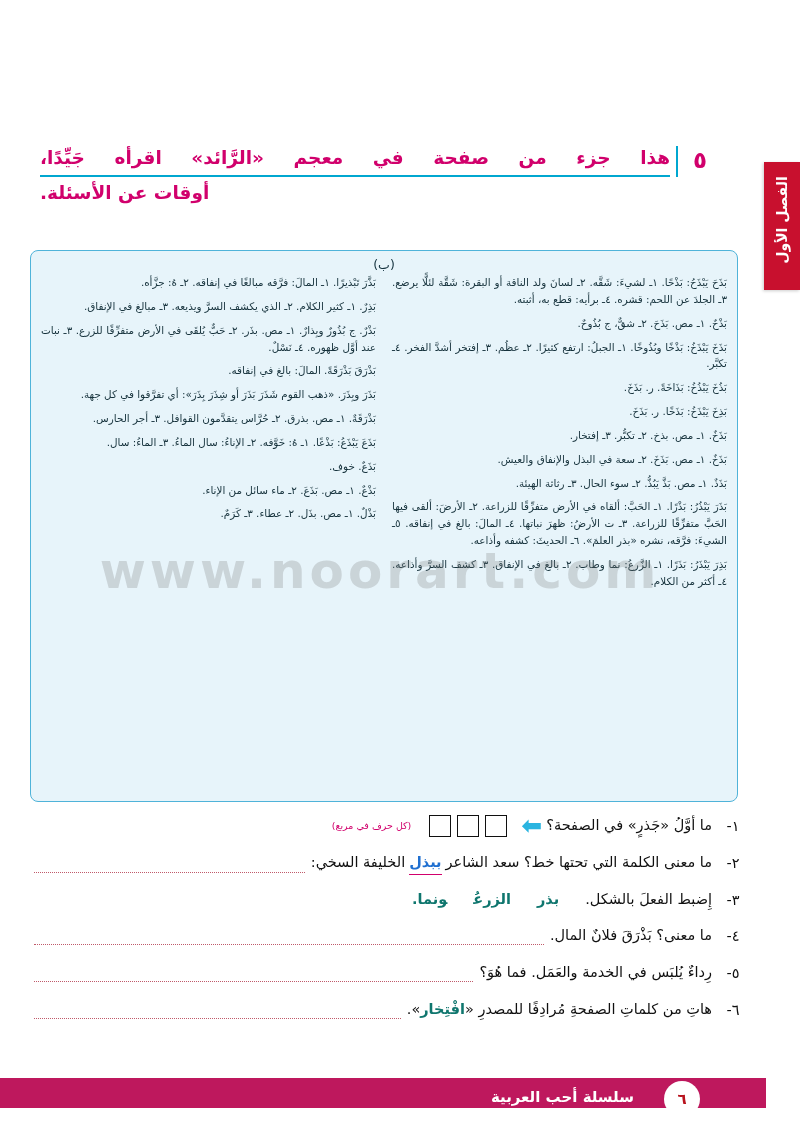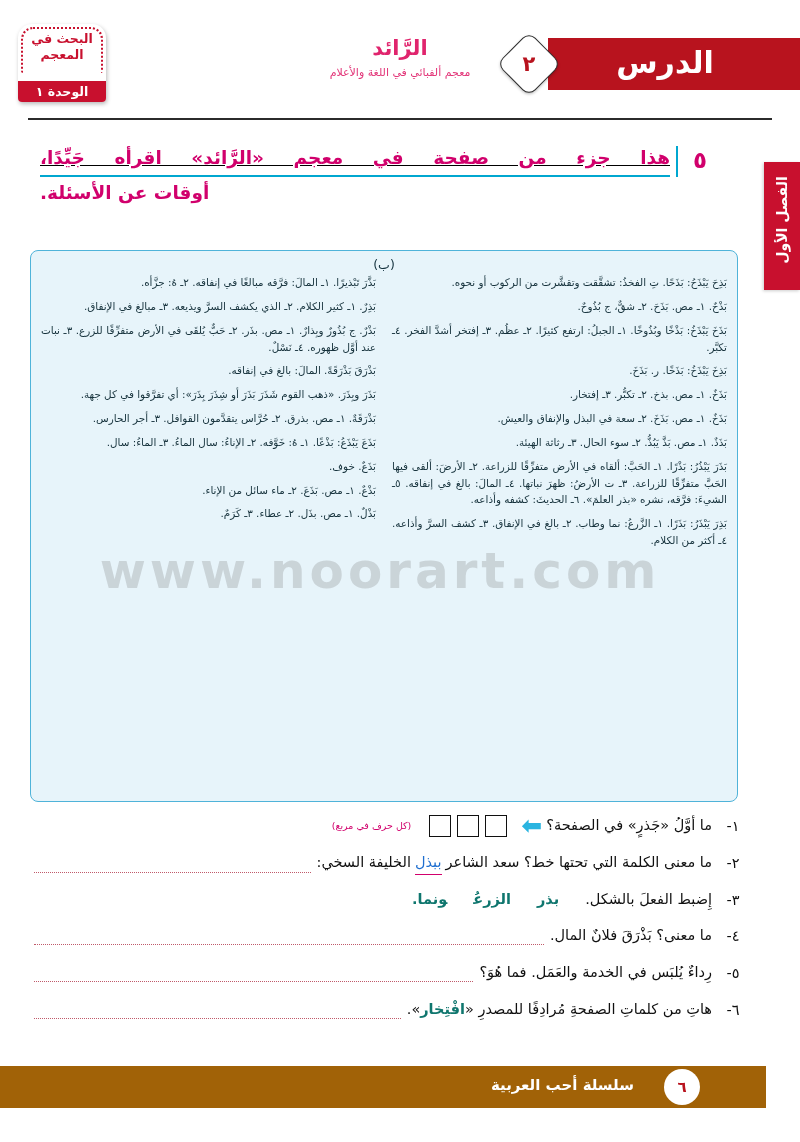--- a/index.html
+++ b/index.html
@@ -167,21 +167,20 @@
   }
   #prompt-divider {
     width: 2px;
     background: #00a7d0;
     margin: 1px 4px 0 6px;
   }
   #prompt-text-wrap {
     flex: 1;
     border-bottom: 2.5px solid #00a7d0;
     padding-bottom: 3px;
-    text-decoration: underline;
   }
   #prompt-line1 {
     font-size: 18.5px;
     font-weight: bold;
     color: #d1006c;
     line-height: 1.45;
     text-align: justify;
     text-align-last: justify;
   }
   #prompt-line2 {
@@ -336,21 +335,21 @@
     font-weight: bold;
   }
   .q-hint {
     font-size: 9.5px;
     color: #d1006c;
     margin-right: 8px;
     white-space: nowrap;
   }
   .hl-blue {
     color: #1f6fd0;
-    font-weight: normal;
+    font-weight: bold;
     border-bottom: 1.4px solid #d1006c;
   }
   .q3-words {
     color: #0f766e;
     font-weight: bold;
     margin-right: 26px;
     white-space: nowrap;
   }
   .q3-words span { margin-left: 26px; }
   .q3-words span:last-child { margin-left: 0; }
@@ -358,22 +357,22 @@
     color: #0f766e;
     font-weight: bold;
   }
 
   
   #footer-bar {
     position: absolute;
     left: 0;
     bottom: 34px;
     width: 766px;
-    height: 42px;
-    background: #a16207;
+    height: 30px;
+    background: #be185d;
   }
   #footer-series {
     position: absolute;
     right: 132px;
     top: 10px;
     font-size: 15px;
     font-weight: bold;
     color: #ffffff;
     letter-spacing: 1px;
   }
@@ -390,43 +389,20 @@
     font-size: 15px;
     font-weight: bold;
     color: #b8131e;
   }
 </style>
 </head>
 <body>
 
 <div id="page">
 
-  <div id="header">
-
-    <div id="unit-badge">
-      <div id="unit-badge-dots"></div>
-      <div id="unit-badge-title">البحث في المعجم</div>
-      <div id="unit-badge-bar">الوحدة ١</div>
-    </div>
-
-    <div id="dict-name">
-      <div id="dict-title">الرَّائد</div>
-      <div id="dict-subtitle">معجم ألفبائي في اللغة والأعلام</div>
-    </div>
-
-    <div id="lesson-banner">
-      <div id="lesson-bar">
-        <span id="lesson-bar-label">الدرس</span>
-      </div>
-      <div id="lesson-number-diamond"></div>
-      <div id="lesson-number">٢</div>
-    </div>
-
-    <div id="header-rule"></div>
-  </div>
 
   <div id="prompt-block">
     <div id="prompt-row">
       <div id="prompt-number">٥</div>
       <div id="prompt-divider"></div>
       <div id="prompt-text-wrap">
         <div id="prompt-line1">هذا جزء من صفحة في معجم «الرَّائد» اقرأه جَيِّدًا،</div>
       </div>
     </div>
     <div id="prompt-line2">أوقات عن الأسئلة.</div>
@@ -434,23 +410,24 @@
 
   <div id="side-tab">
     <div id="side-tab-label">الفصل الأول</div>
   </div>
 
   <div id="excerpt-box">
     <div id="excerpt-inner">
       <div id="excerpt-section-label">(ب)</div>
       <div id="excerpt-columns">
         <div class="excerpt-col" id="excerpt-col-right">
-            <div class="dict-entry">بَذِحَ يَبْذَحُ: بَذَحًا. تِ الفخذُ: تشقَّقت وتقشَّرت من الركوب أو نحوه.</div>
+            <div class="dict-entry">بَذَحَ يَبْذَحُ: بَذْحًا. ١ـ لشيءَ: شَقَّه. ٢ـ لسانَ ولد الناقة أو البقرة: شَقَّة لئلًّا يرضع. ٣ـ الجلدَ عن اللحم: قشره. ٤ـ برأيه: قطع به، أثبته.</div>
             <div class="dict-entry">بَذْحٌ. ١ـ مص. بَذَحَ. ٢ـ شقٌّ، ج بُذُوحٌ.</div>
             <div class="dict-entry">بَذَخَ يَبْذَخُ: بَذْخًا وبُذُوخًا. ١ـ الجبلُ: ارتفع كثيرًا. ٢ـ عظُم. ٣ـ إفتخر أشدَّ الفخر. ٤ـ تكبَّر.</div>
+            <div class="dict-entry">بَذُخَ يَبْذُخُ: بَذَاخَةً. ر. بَذَخَ.</div>
             <div class="dict-entry">بَذِخَ يَبْذَخُ: بَذَخًا. ر. بَذَخَ.</div>
             <div class="dict-entry">بَذَخٌ. ١ـ مص. بذخ. ٢ـ تكبُّر. ٣ـ إفتخار.</div>
             <div class="dict-entry">بَذَخٌ. ١ـ مص. بَذَخَ. ٢ـ سعة في البذل والإنفاق والعيش.</div>
             <div class="dict-entry">بَذَذٌ. ١ـ مص. بَذَّ يَبُذُّ. ٢ـ سوء الحال. ٣ـ رثاثة الهيئة.</div>
             <div class="dict-entry">بَذَرَ يَبْذُرُ: بَذْرًا. ١ـ الحَبَّ: ألقاه في الأرض متفرِّقًا للزراعة. ٢ـ الأرضَ: ألقى فيها الحَبَّ متفرِّقًا للزراعة. ٣ـ ت الأرضُ: ظهرَ نباتها. ٤ـ المالَ: بالغ في إنفاقه. ٥ـ الشيءَ: فرَّقه، نشره «بذر العلمَ». ٦ـ الحديثَ: كشفه وأذاعه.</div>
             <div class="dict-entry">بَذِرَ يَبْذَرُ: بَذَرًا. ١ـ الزَّرعُ: نما وطاب. ٢ـ بالغ في الإنفاق. ٣ـ كشف السرَّ وأذاعه. ٤ـ أكثر من الكلام.</div>
           </div>
         <div class="excerpt-col" id="excerpt-col-left">
             <div class="dict-entry">بَذَّرَ تَبْذيرًا. ١ـ المالَ: فرَّقه مبالغًا في إنفاقه. ٢ـ هُ: جزَّأه.</div>
             <div class="dict-entry">بَذِرٌ. ١ـ كثير الكلام. ٢ـ الذي يكشف السرَّ ويذيعه. ٣ـ مبالغ في الإنفاق.</div>

